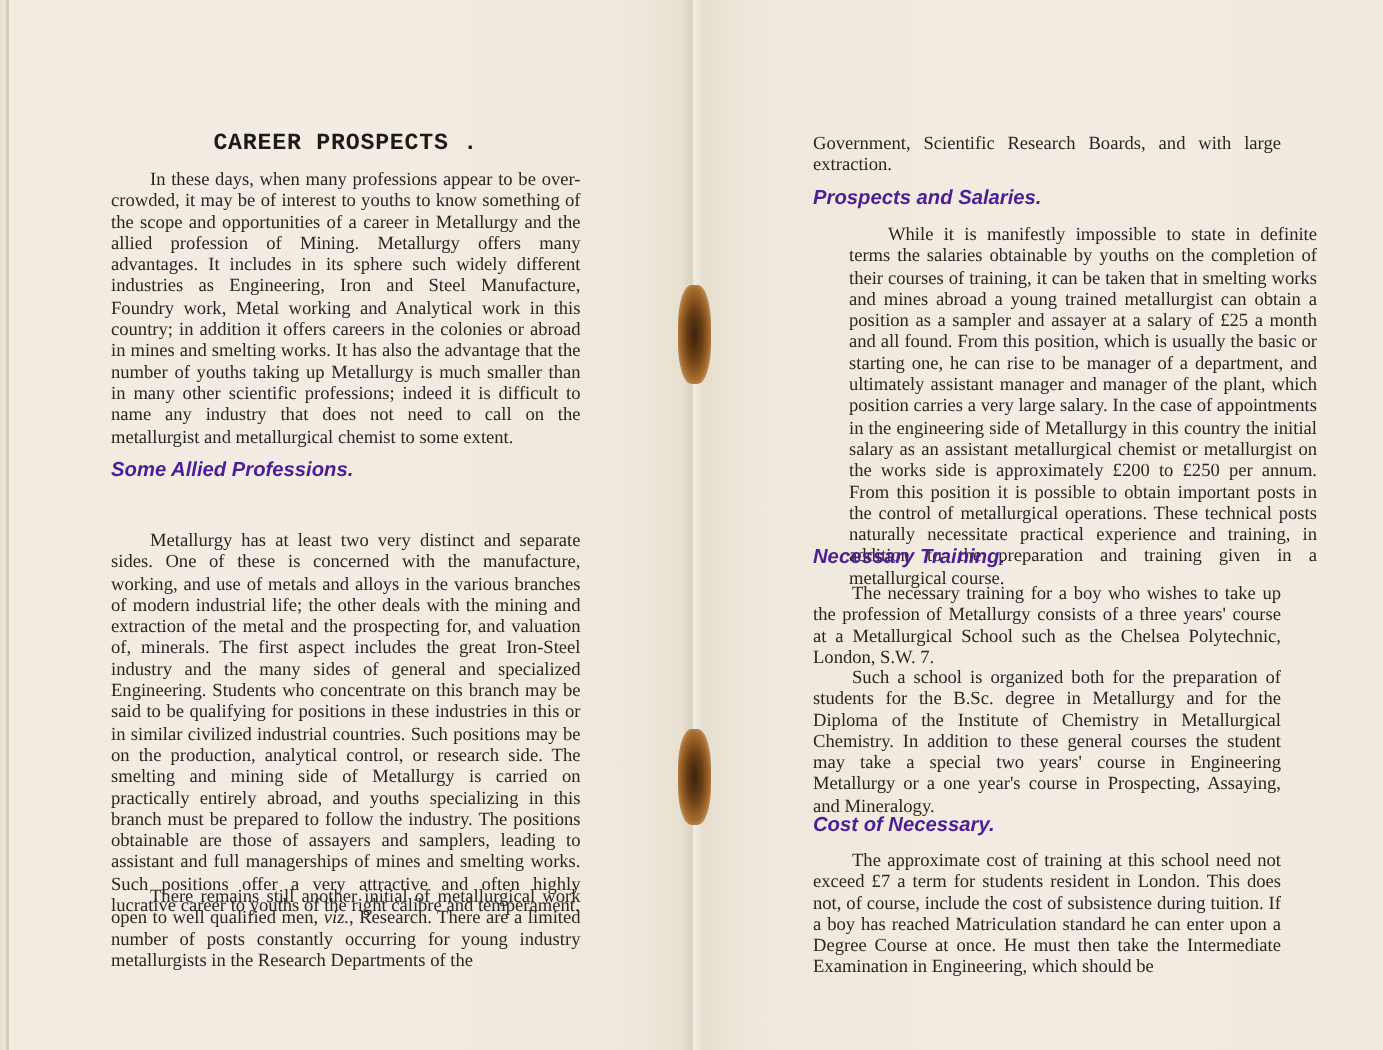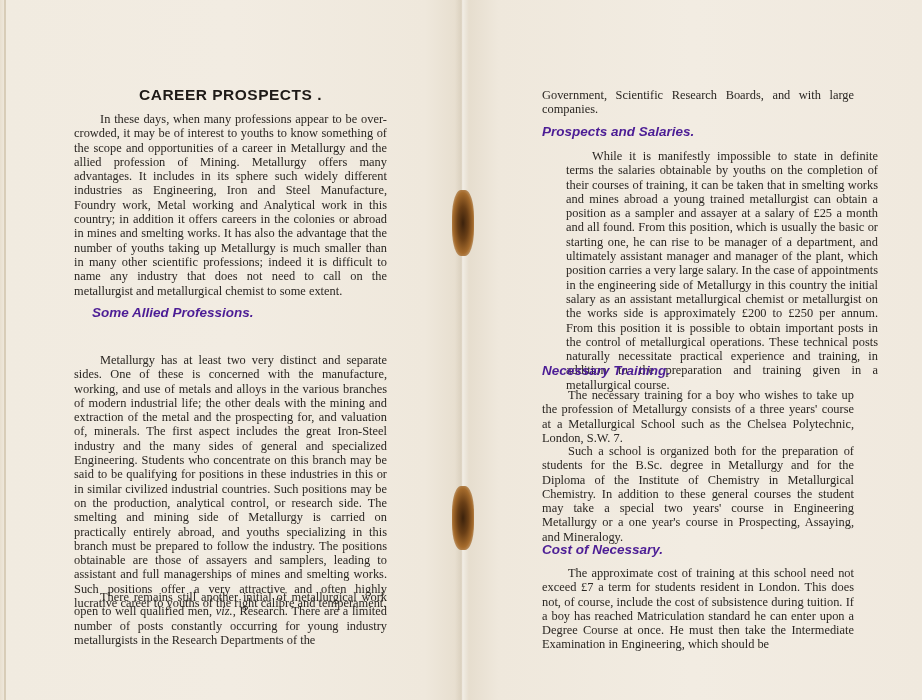--- a/index.html
+++ b/index.html
@@ -24,21 +24,21 @@
     background:linear-gradient(90deg,rgba(0,0,0,0) 0%,rgba(120,100,70,.10) 45%,rgba(255,255,255,.5) 55%,rgba(0,0,0,0) 100%); }
   .stain { position:absolute; border-radius:40%;
     background:radial-gradient(ellipse at center,#3c220c 0%,#6a3f16 35%,#a56b2c 65%,rgba(190,140,80,0) 100%); }
   .stain.top { left:452px; top:190px; width:22px; height:66px; }
   .stain.bottom { left:452px; top:486px; width:22px; height:64px; }
 
   .col { position:absolute; font-size:12.4px; line-height:14.3px; text-align:justify; }
   .col.left { left:74px; width:313px; }
   .col.right { left:542px; width:312px; }
 
-  .title { font-family:Liberation Sans, sans-serif; font-size:15.5px; letter-spacing:.5px; text-align:center; margin:0; color:#1e1a17; }
+  .title { font-family:Liberation Mono, monospace; font-size:15.5px; letter-spacing:.5px; text-align:center; margin:0; color:#1e1a17; }
   h2 { font-family:"Liberation Sans","DejaVu Sans",sans-serif; font-style:italic; font-weight:bold; font-size:13.5px; margin:0; color:#4c1d95; }
   p { margin:0; text-indent:26px; }
   p.noindent { text-indent:0; }
 
   .blk { position:absolute; }
 </style>
 </head>
 <body>
 
 <div class="spread">
@@ -51,34 +51,34 @@
   <div class="stain top"></div>
   <div class="stain bottom"></div>
 
   <div class="col left">
     <div class="blk" style="top:88px; width:313px;">
       <h1 class="title">CAREER PROSPECTS .</h1>
     </div>
     <div class="blk" style="top:112px; width:313px;">
       <p>In these days, when many professions appear to be over-crowded, it may be of interest to youths to know something of the scope and opportunities of a career in Metallurgy and the allied profession of Mining.   Metallurgy offers many advantages.  It includes in its sphere such widely different industries as Engineering, Iron and Steel Manufacture, Foundry work, Metal working and Analytical work in this country;  in addition  it offers careers in  the colonies or abroad in mines and smelting works.  It has also the advantage that the number of youths taking up Metallurgy is much smaller than in many other scientific professions; indeed it is difficult to name any industry that does not need to call on the metallurgist and metallurgical chemist to some extent.</p>
     </div>
-    <div class="blk" style="top:306px; width:313px;margin-left:18px;">
+    <div class="blk" style="top:306px; width:313px;">
       <h2>Some Allied Professions.</h2>
     </div>
     <div class="blk" style="top:353px; width:313px;">
       <p>Metallurgy has at least two very distinct and separate sides.  One of these is concerned with the manufacture, working, and use of metals and alloys in the various branches of modern industrial life; the other deals with the mining and extraction of the metal and the prospecting for, and valuation of, minerals.   The first aspect includes the great Iron-Steel industry and the many sides of general and specialized Engineering.  Students who concentrate on this branch may be said to be qualifying for positions in these industries in this or in similar civilized industrial countries. Such positions may be on the production, analytical control, or research side.   The smelting and mining side of Metallurgy is carried on practically entirely abroad, and youths specializing in this branch must be prepared to follow the industry.  The positions obtainable are those of assayers and samplers, leading to assistant  and full managerships  of mines and smelting works.   Such positions offer a very attractive and often highly lucrative career to youths of the right calibre and temperament.</p>
     </div>
     <div class="blk" style="top:590px; width:313px;">
       <p><span>There remains still another initial of metallurgical work open to well qualified men, </span><i>viz.</i><span>, Research.   There are a limited number of posts constantly occurring for young industry metallurgists in the Research Departments of the</span></p>
     </div>
   </div>
 
   <div class="col right">
     <div class="blk" style="top:88px; width:312px;">
-      <p class="noindent">Government, Scientific Research Boards, and with large companies.</p>
+      <p class="noindent">Government, Scientific Research Boards, and with large extraction.</p>
     </div>
     <div class="blk" style="top:125px; width:312px;">
       <h2>Prospects and Salaries.</h2>
     </div>
     <div class="blk" style="top:149px; width:312px;margin-left:24px;">
       <p>While it is manifestly  impossible to state  in definite terms the salaries obtainable by youths on the completion of their courses of training, it can be taken that in smelting works and mines abroad a young trained metallurgist can obtain a position as a sampler and assayer at a salary of £25 a month and all found.  From this position, which is usually the basic or starting one, he can rise to be manager of a department, and ultimately assistant manager and manager of the plant, which position carries a very large salary.  In the case of appointments in the engineering side of Metallurgy in this country the initial salary as an assistant metallurgical chemist or metallurgist on the works side is approximately £200 to £250 per annum.  From this position it is possible to obtain  important posts  in the control of  metallurgical operations.   These technical posts naturally necessitate practical experience and training, in addition to the preparation and training given in a metallurgical course.</p>
     </div>
     <div class="blk" style="top:364px; width:312px;">
       <h2>Necessary Training.</h2>
     </div>

